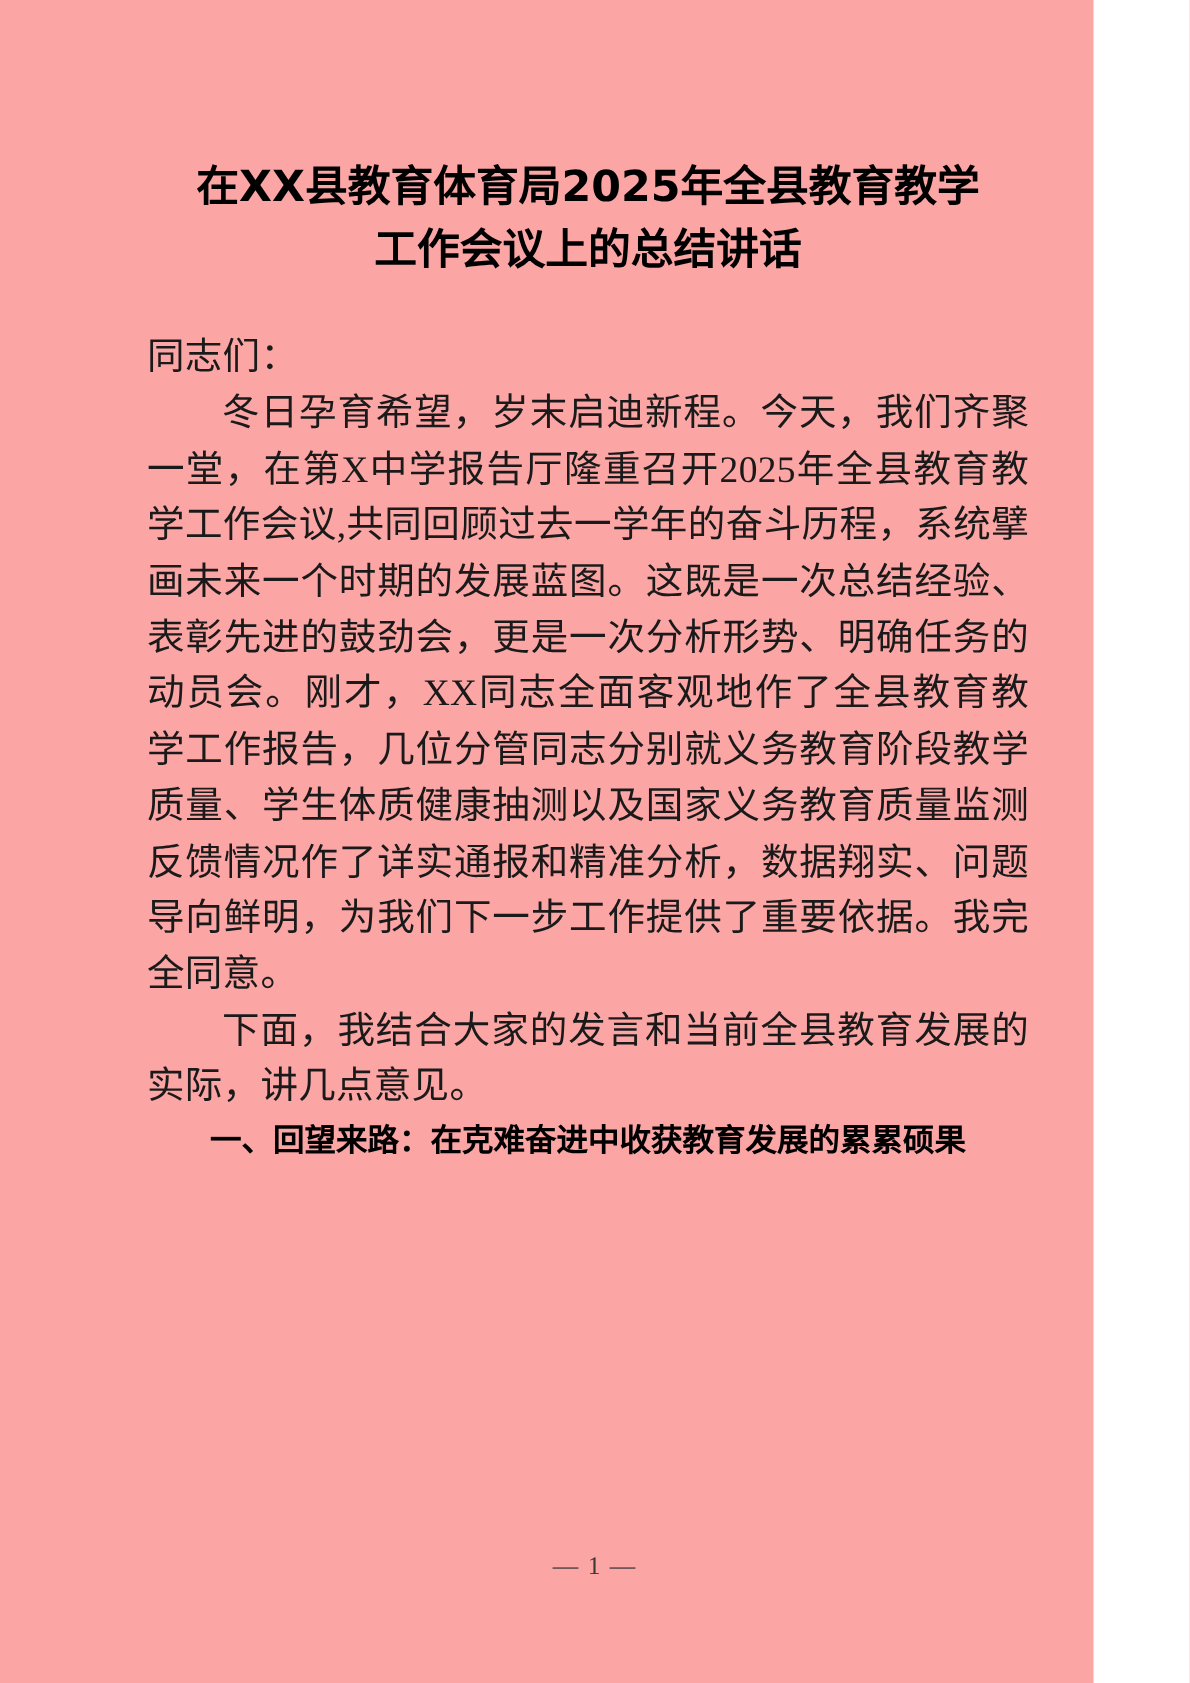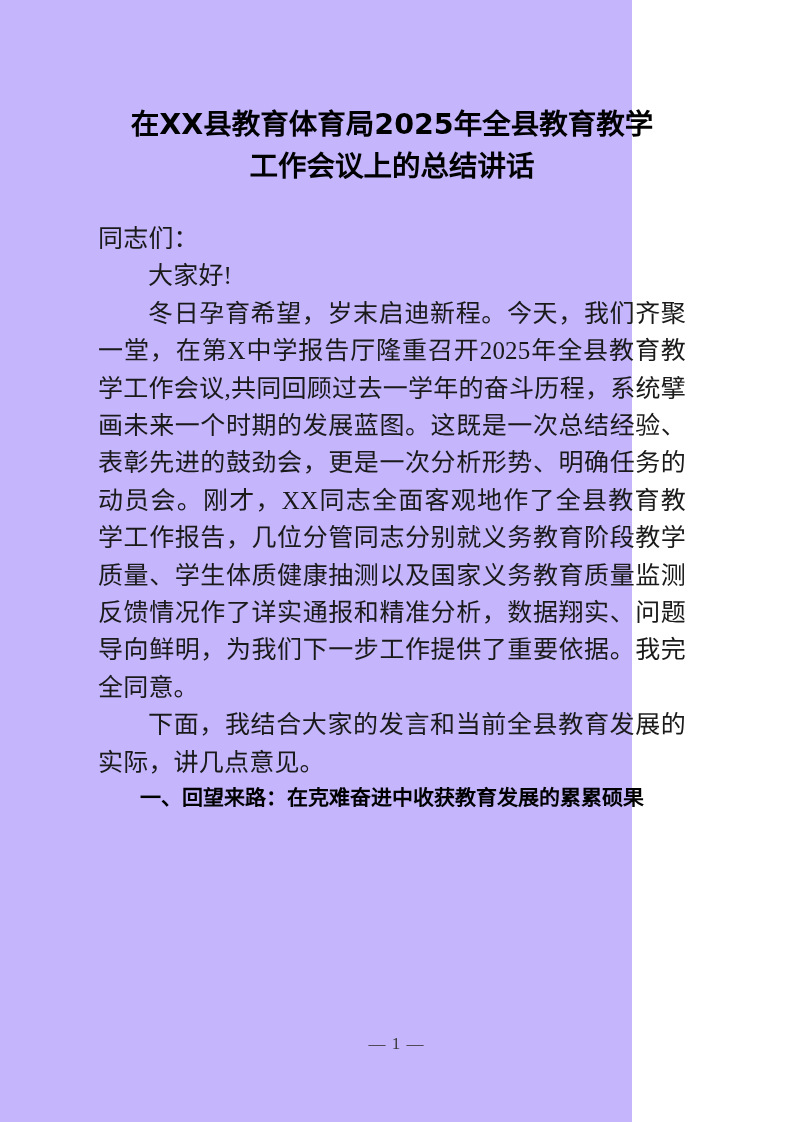--- a/index.html
+++ b/index.html
@@ -13,23 +13,23 @@
     width: 793px;
     height: 1122px;
     overflow: hidden;
     font-family: "Liberation Serif", "DejaVu Serif", serif;
     color: #000000;
     -webkit-font-smoothing: antialiased;
   }
 
   .page {
     position: relative;
-    width: 632px;
+    width: 729px;
     height: 1122px;
-    background: #c4b5fd;
+    background: #fca5a5;
     box-sizing: border-box;
   }
 
   
   .content {
     position: absolute;
     left: 98px;
     top: 0;
     width: 588px;
   }
@@ -108,21 +108,20 @@
 
   <div class="content">
 
     <h1 class="doc-title">在XX县教育体育局2025年全县教育教学
 工作会议上的总结讲话</h1>
 
     <div class="body-block">
 
       <p class="para flush">同志们：</p>
 
-      <p class="para indent">大家好!</p>
 
       <p class="para indent">冬日孕育希望，岁末启迪新程。今天，我们齐聚一堂，在第X中学报告厅隆重召开2025年全县教育教学工作会议,共同回顾过去一学年的奋斗历程，系统擘画未来一个时期的发展蓝图。这既是一次总结经验、表彰先进的鼓劲会，更是一次分析形势、明确任务的动员会。刚才，XX同志全面客观地作了全县教育教学工作报告，几位分管同志分别就义务教育阶段教学质量、学生体质健康抽测以及国家义务教育质量监测反馈情况作了详实通报和精准分析，数据翔实、问题导向鲜明，为我们下一步工作提供了重要依据。我完全同意。</p>
 
       <p class="para indent">下面，我结合大家的发言和当前全县教育发展的实际，讲几点意见。</p>
 
       <h2 class="section-heading">一、回望来路：在克难奋进中收获教育发展的累累硕果</h2>
 
 
     </div>
   </div>

